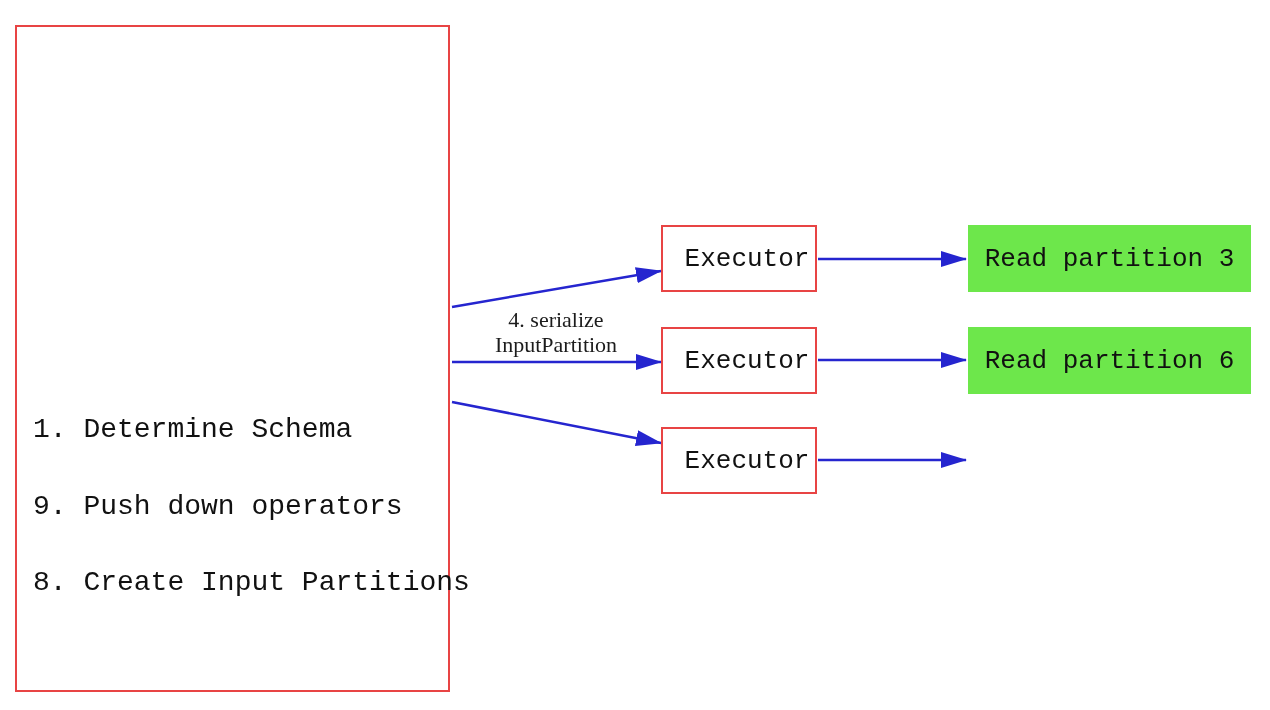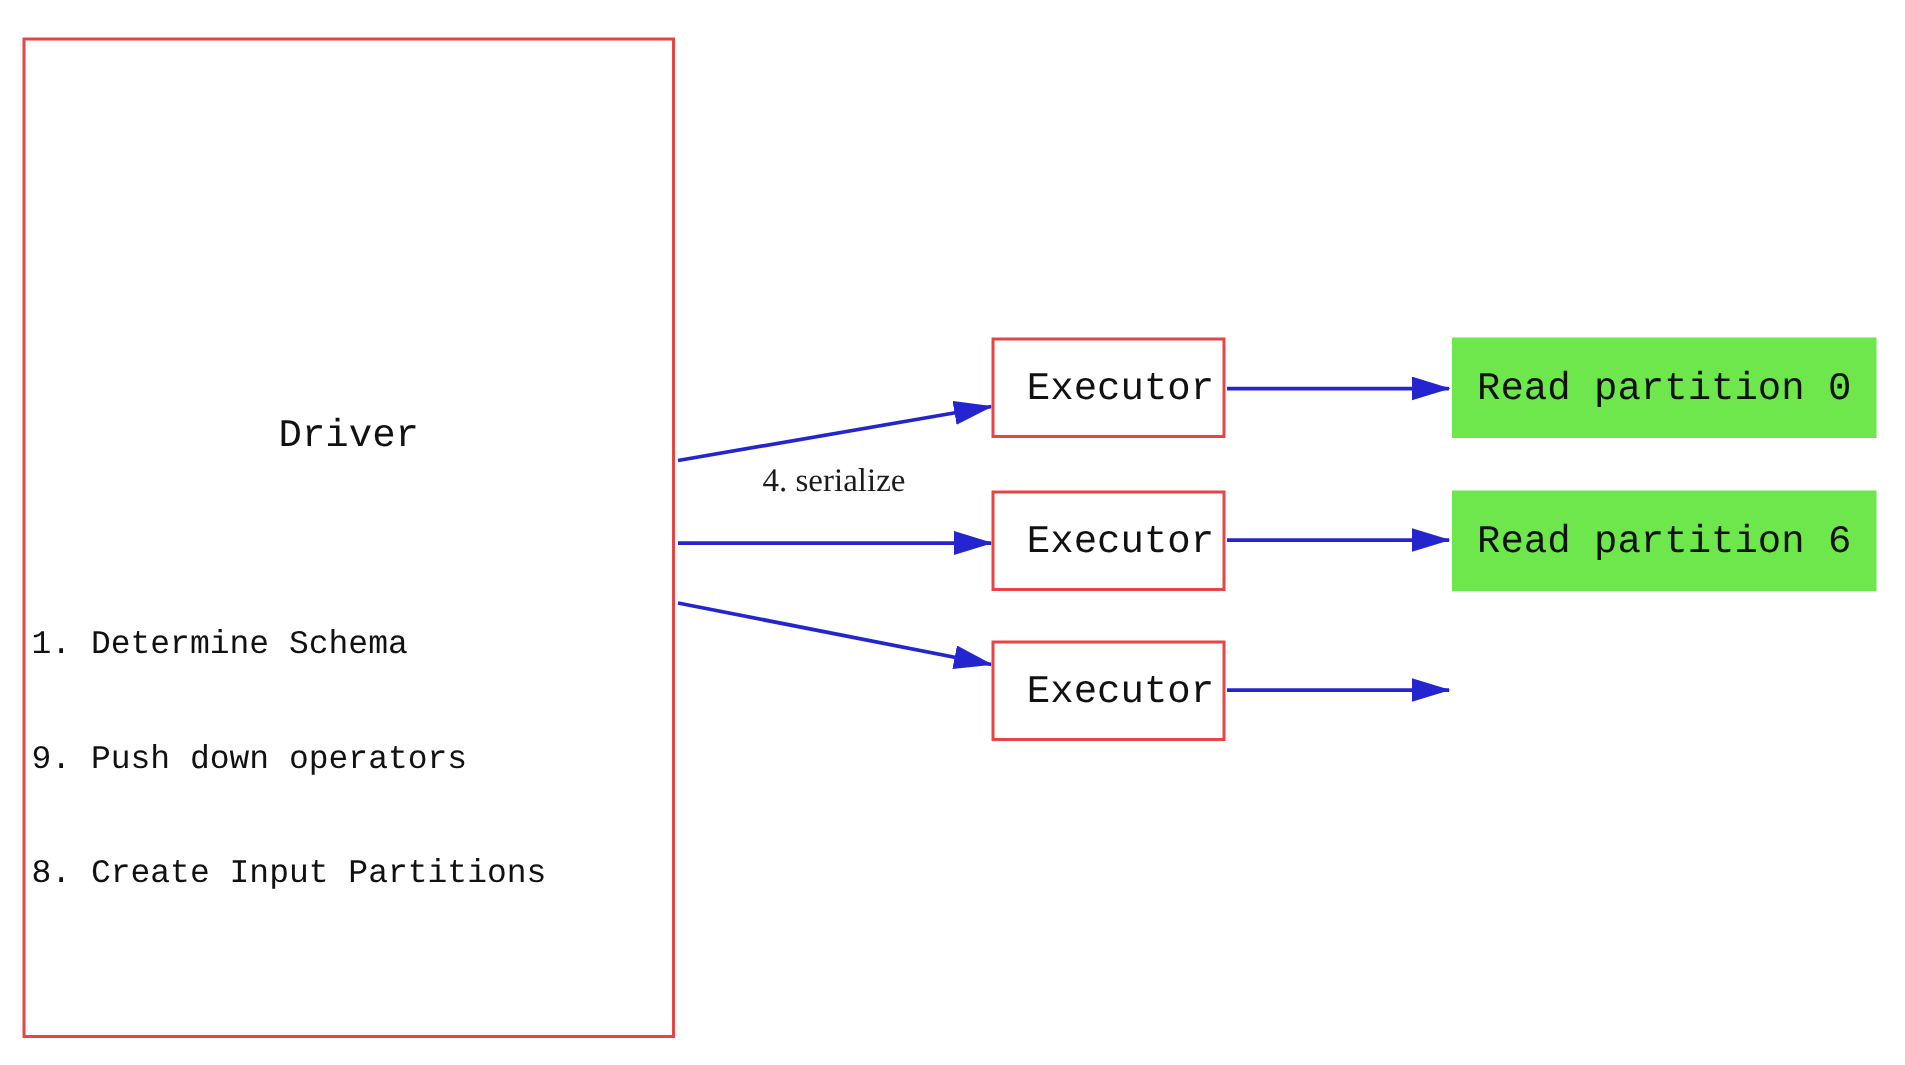--- a/index.html
+++ b/index.html
@@ -42,22 +42,22 @@
     position: absolute;
     left: 0; right: 0; top: 250px;
     text-align: center;
     font-size: 26px;
     line-height: 26px;
     color: var(--text, #111);
     letter-spacing: 0;
   }
   .driver-steps {
     position: absolute;
-    left: 4px; top: 339px;
-    font-size: 22px;
+    left: 16px; top: 339px;
+    font-size: 28px;
     line-height: 25.5px;
     color: var(--text, #111);
     white-space: pre;
   }
   .node-box {
     position: absolute;
     display: flex;
     align-items: center;
     justify-content: center;
     font-size: 26px;
@@ -105,35 +105,35 @@
     </defs>
     <line class="arrow-line" x1="452" y1="307" x2="661" y2="271" marker-end="url(#arrowhead)"></line>
     <line class="arrow-line" x1="452" y1="362" x2="661" y2="362" marker-end="url(#arrowhead)"></line>
     <line class="arrow-line" x1="452" y1="402" x2="661" y2="443" marker-end="url(#arrowhead)"></line>
     <line class="arrow-line" x1="818" y1="259" x2="966" y2="259" marker-end="url(#arrowhead)"></line>
     <line class="arrow-line" x1="818" y1="360" x2="966" y2="360" marker-end="url(#arrowhead)"></line>
     <line class="arrow-line" x1="818" y1="460" x2="966" y2="460" marker-end="url(#arrowhead)"></line>
   </svg>
 
   <div class="driver-box">
-    <div class="driver-title">Driver</div>
     <div class="driver-steps">
       <div class="step">1. Determine Schema</div>
       <div class="step">9. Push down operators</div>
       <div class="step">8. Create Input Partitions</div>
     </div>
   </div>
 
   <div class="node-box executor row0">Executor</div>
   <div class="node-box executor row1">Executor</div>
   <div class="node-box executor row2">Executor</div>
 
-  <div class="node-box partition row0">Read partition 0</div>
+  <div class="node-box partition row0">Read partition 3</div>
   <div class="node-box partition row1">Read partition 6</div>
 
   <div class="edge-label edge-label-serialize">
     <span class="line">4. serialize</span>
+    <span class="line">InputPartition</span>
   </div>
 
   <div class="edge-label edge-label-reader">
   </div>
 
 </div>
 
 </body></html>

